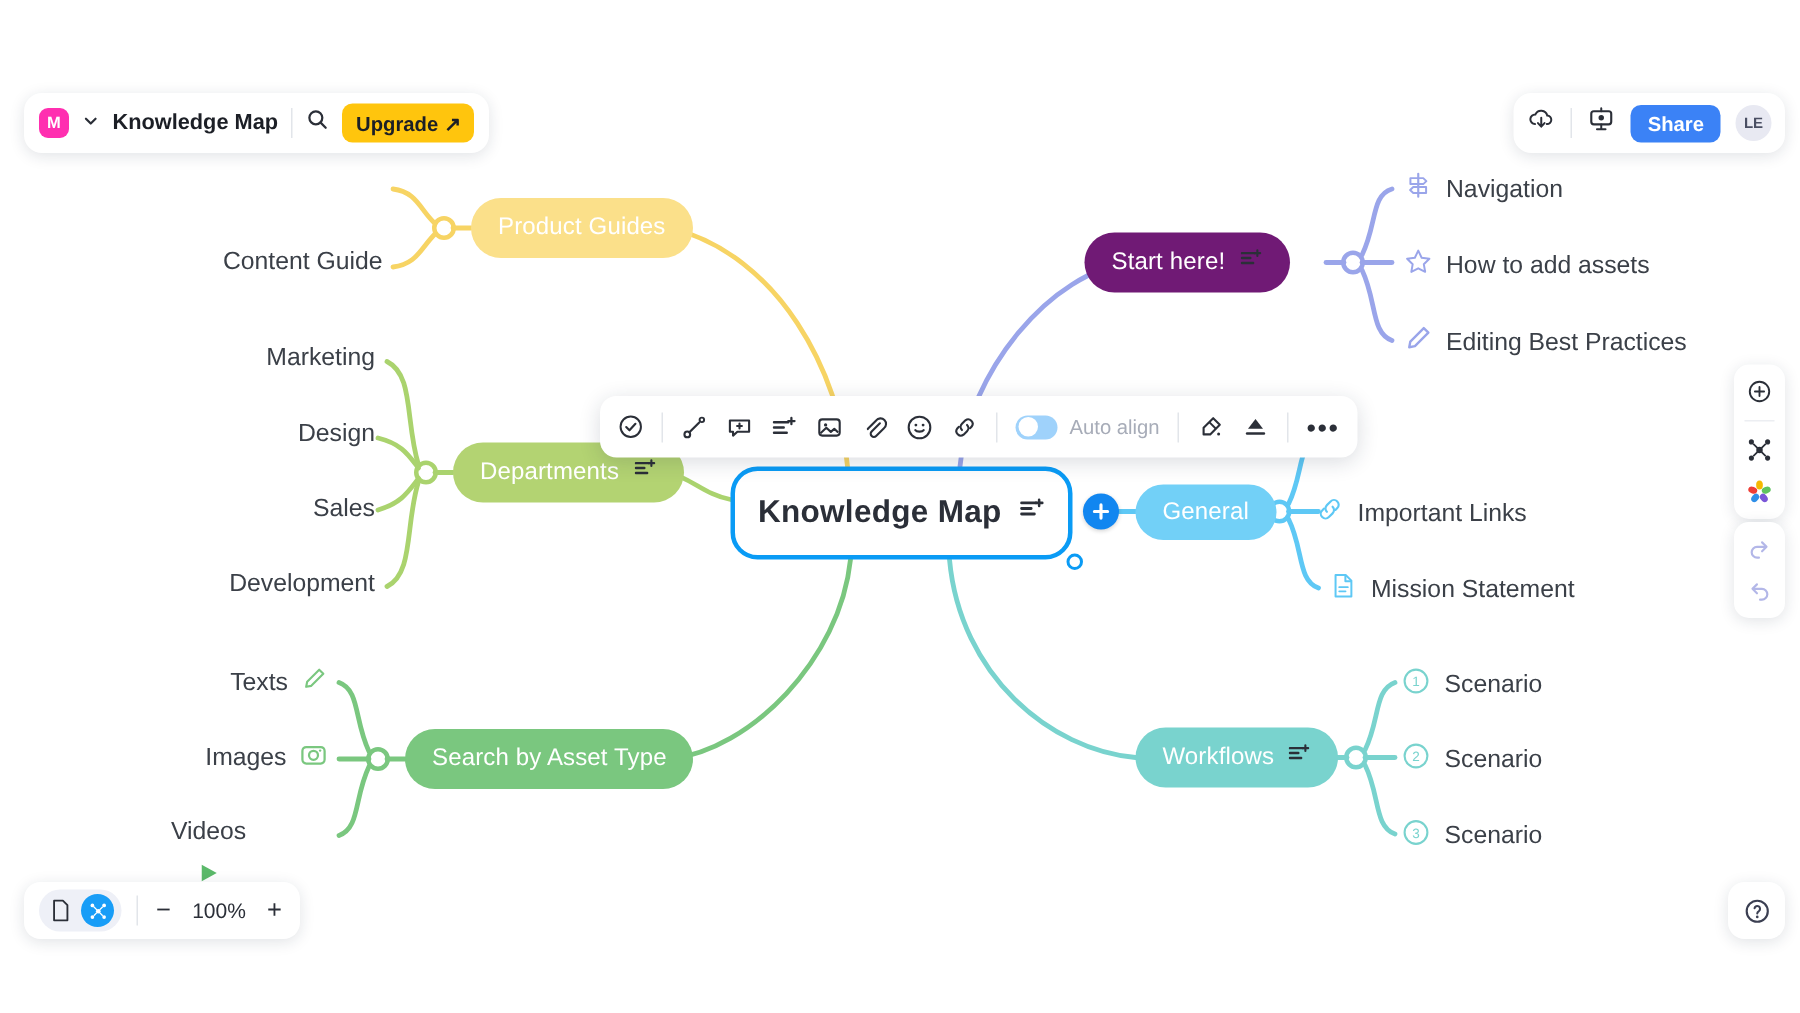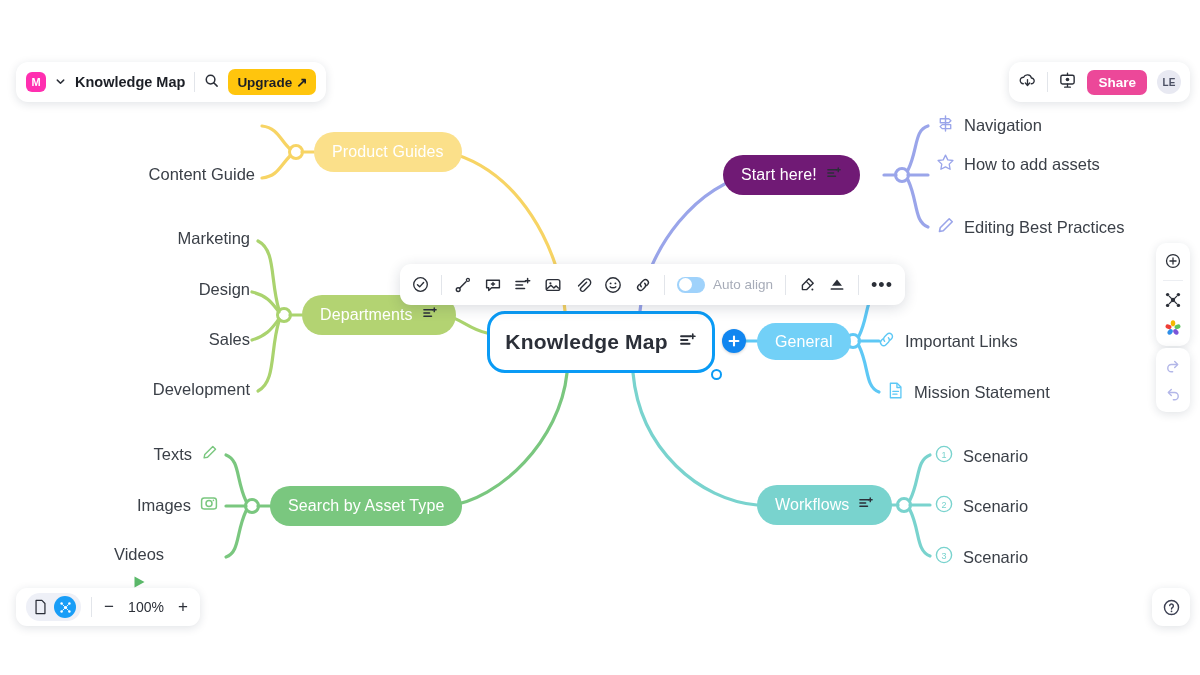--- a/index.html
+++ b/index.html
@@ -87,21 +87,21 @@
   }
 
   
   #topbar-right {
     position:absolute; right: 10px; top: 62px;
     height:40px; background:#fff; border-radius:12px;
     box-shadow: 0 2px 10px rgba(25,35,60,.13);
     display:flex; align-items:center; padding:0 9px; gap:10px;
   }
   #share-btn {
-    background:#ec4899; color:#fff; font-size:13.5px; font-weight:bold;
+    background:#3b82f6; color:#fff; font-size:13.5px; font-weight:bold;
     border-radius:7px; padding:5px 11px; cursor:pointer;
   }
   #avatar {
     width:24px; height:24px; border-radius:50%; background:#e8e9f2;
     color:#4a4f63; font-size:10px; font-weight:bold;
     display:flex; align-items:center; justify-content:center;
   }
 
   
   #float-toolbar {
@@ -329,21 +329,21 @@
   <div class="leaf rightside" style="left:936px; top:114px;">
     <span>
       <svg width="19" height="19" viewBox="0 0 20 20" fill="none">
         <path d="M10 2v16" stroke="#9aa5ea" stroke-width="1.5" stroke-linecap="round"></path>
         <path d="M4.5 5h9l2.2 2.1-2.2 2.1h-9z" stroke="#9aa5ea" stroke-width="1.4" stroke-linejoin="round"></path>
         <path d="M15.5 11.2h-9L4.3 13.3l2.2 2.1h9z" stroke="#9aa5ea" stroke-width="1.4" stroke-linejoin="round"></path>
       </svg>
     </span>
     <span>Navigation</span>
   </div>
-  <div class="leaf rightside" style="left:936px; top:153px;">
+  <div class="leaf rightside" style="left:936px; top:165px;">
     <span>
       <svg width="19" height="19" viewBox="0 0 20 20" fill="none">
         <path d="M10 2.2l2.4 5 5.4.7-3.9 3.8.95 5.4L10 14.6 5.15 17.1l.95-5.4L2.2 7.9l5.4-.7z" stroke="#9aa5ea" stroke-width="1.4" stroke-linejoin="round"></path>
       </svg>
     </span>
     <span>How to add assets</span>
   </div>
   <div class="leaf rightside" style="left:936px; top:216px;">
     <span>
       <svg width="19" height="19" viewBox="0 0 18 18" fill="none">

